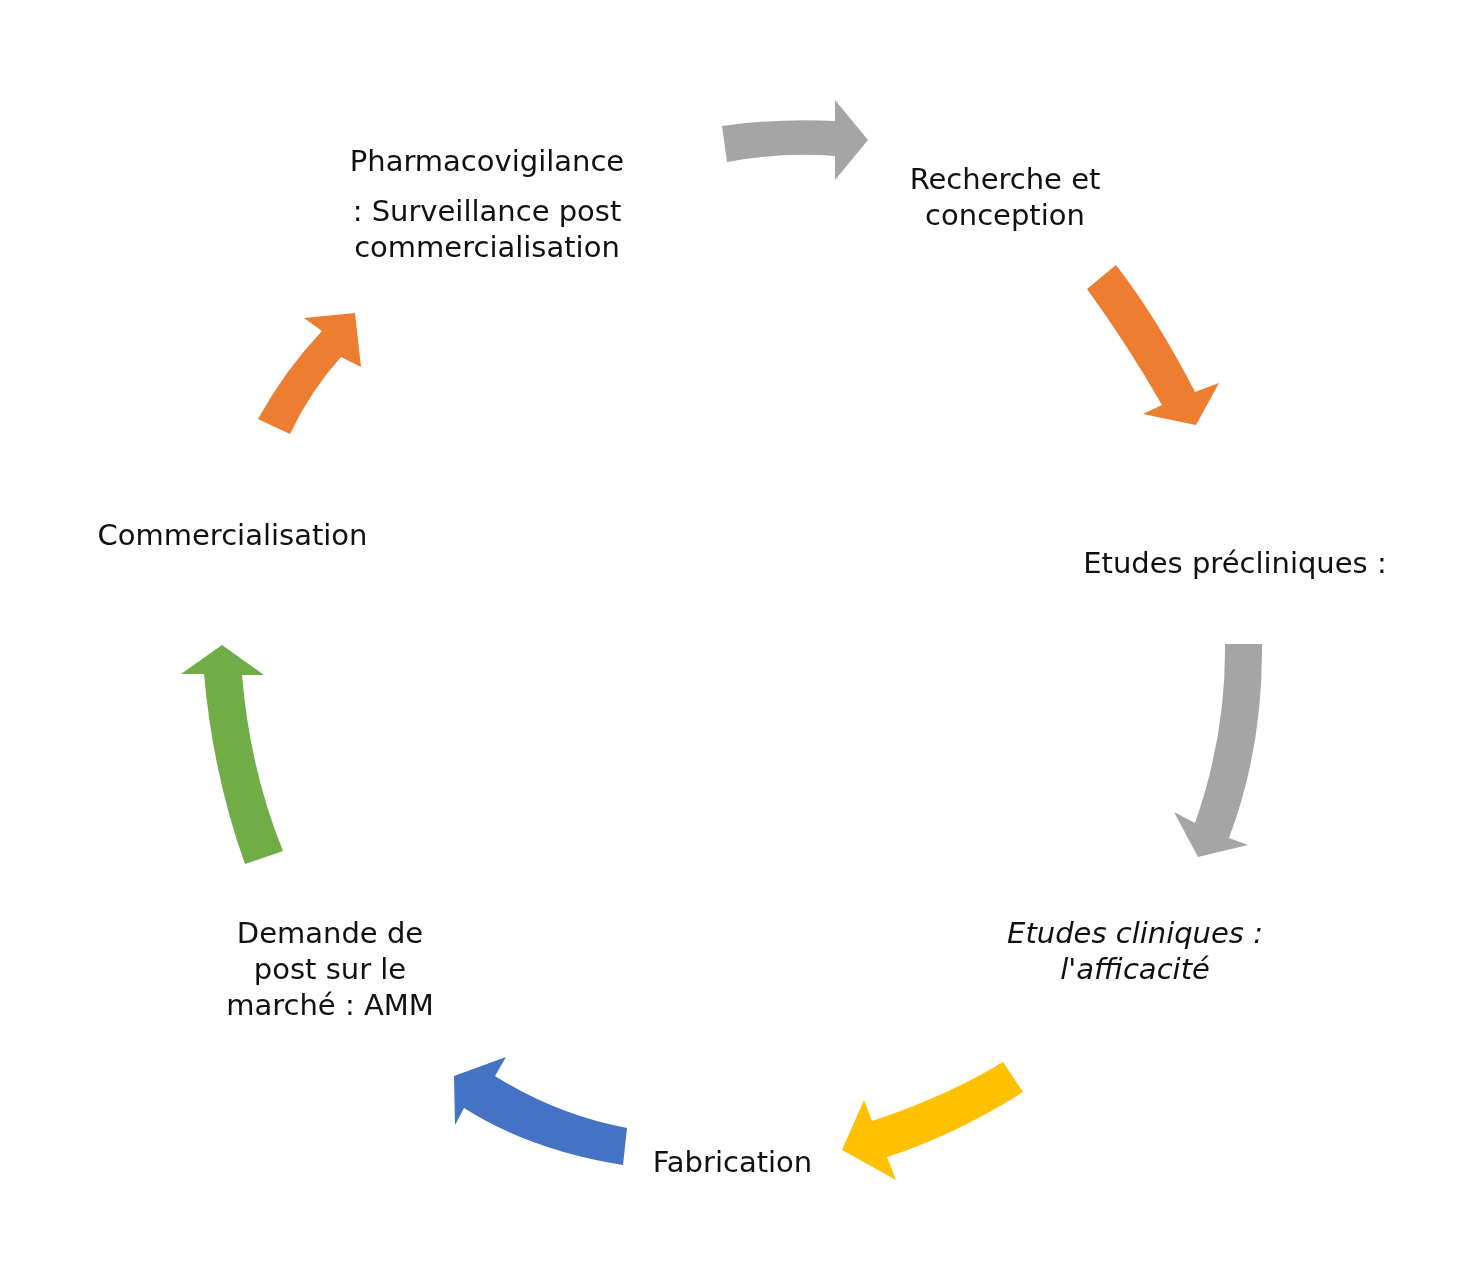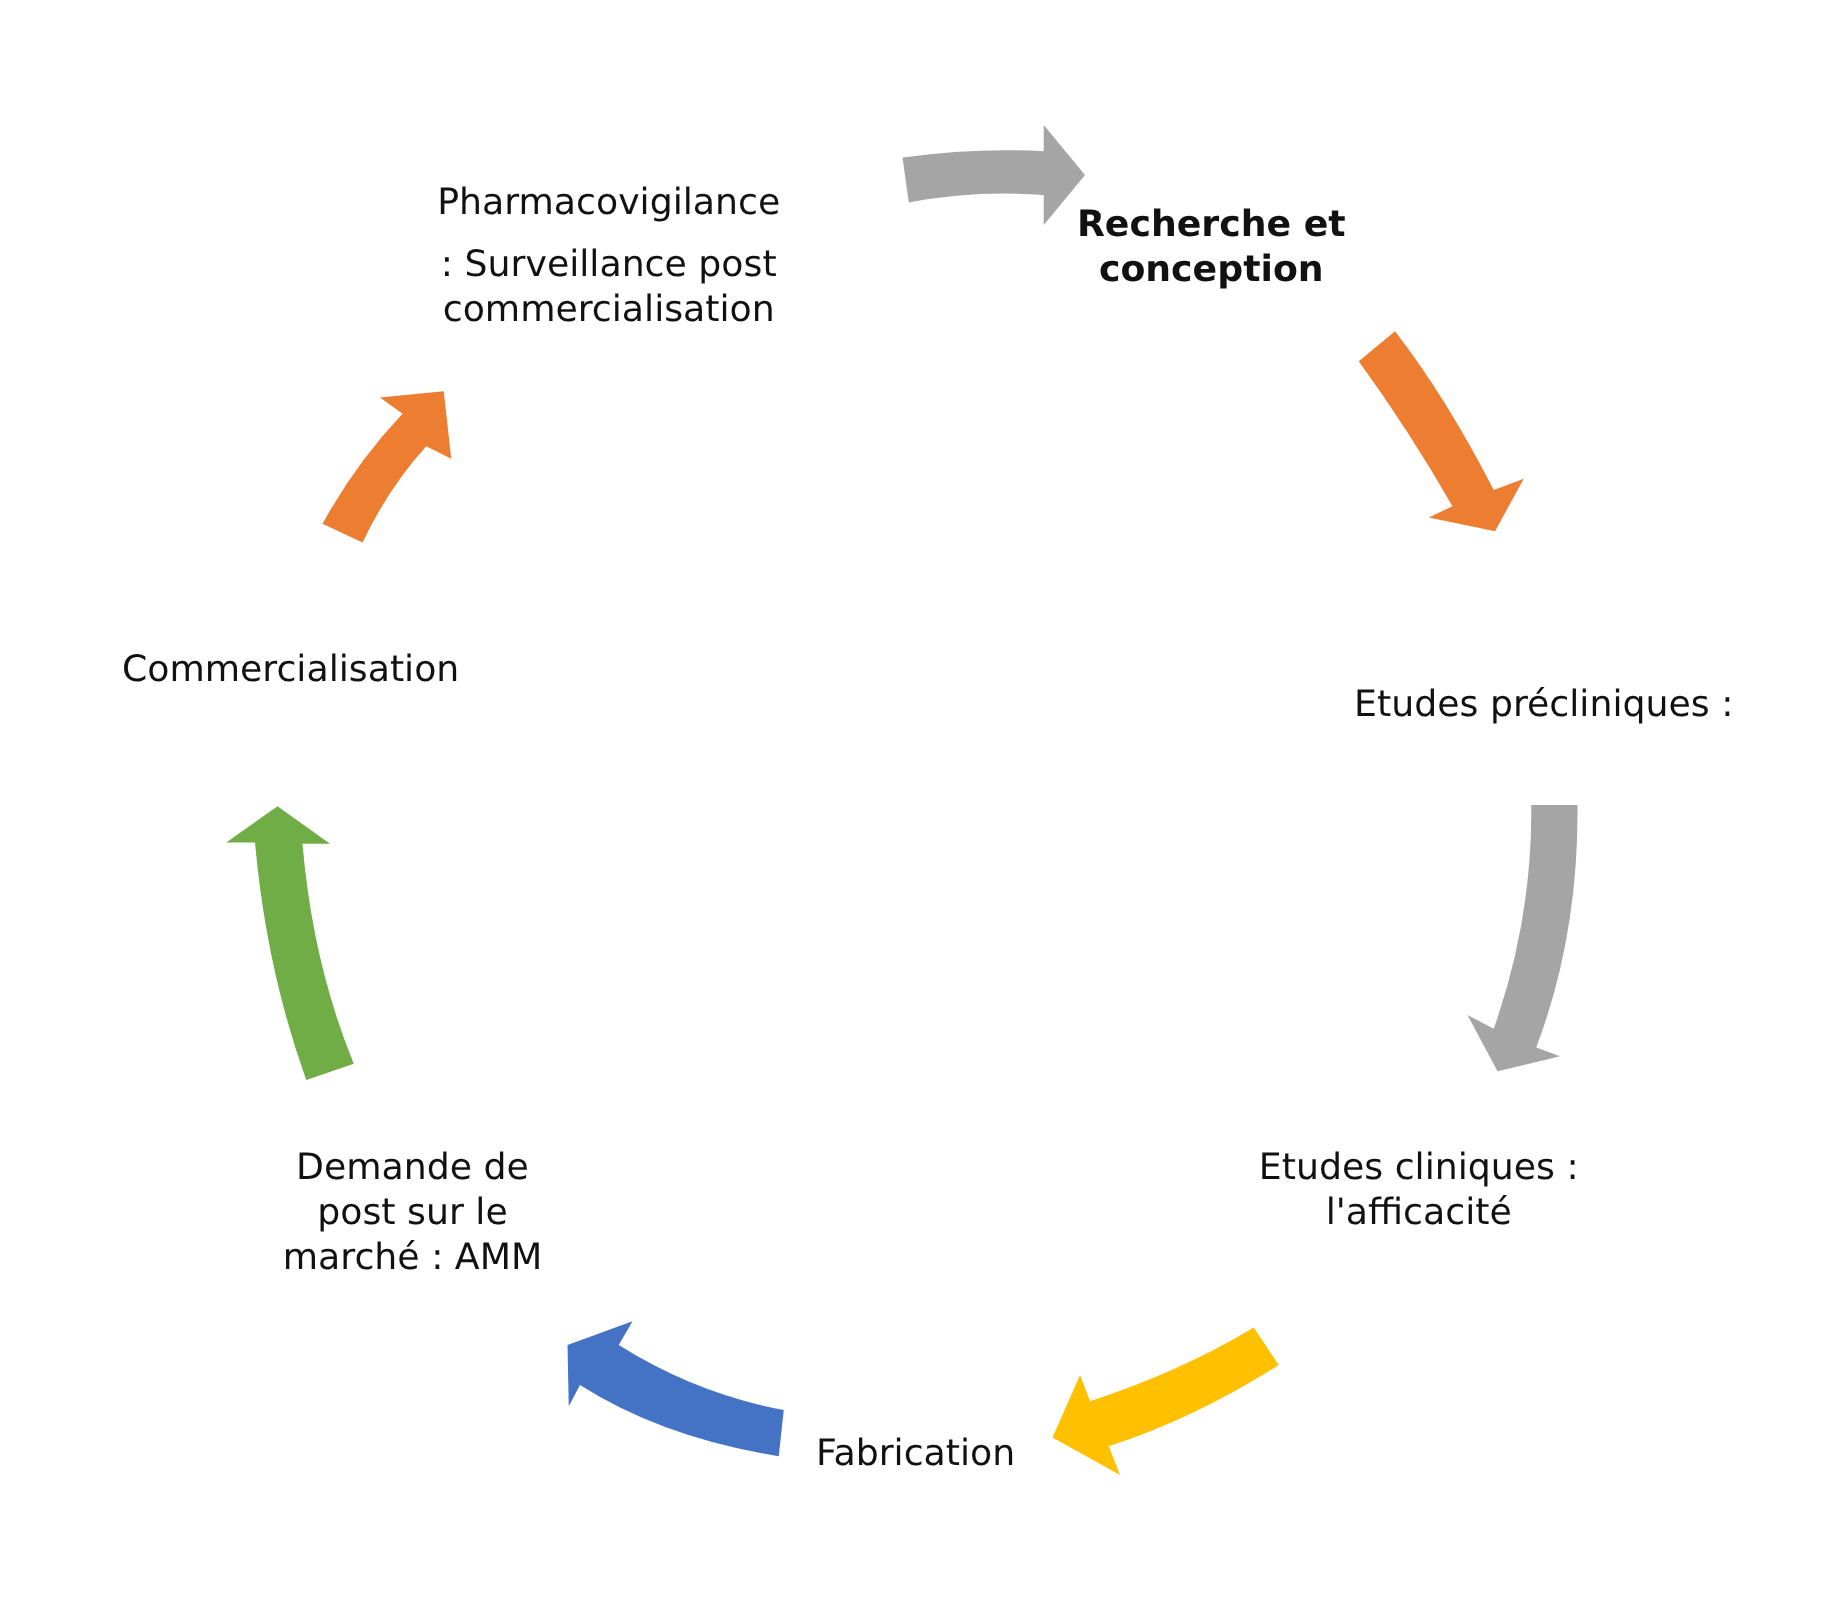--- a/index.html
+++ b/index.html
@@ -28,30 +28,30 @@
 
   <path d="M258,419 L290,434 Q311,390 341,357 L361,367 L355,313 L304,318 L322,331 Q285,370 258,419 Z" fill="#ED7D31"></path>
 </svg>
 
 <div class="label" style="left:322px; top:143px; width:330px;">
   <div style="margin-bottom:14px;">Pharmacovigilance</div>
   <div>: Surveillance post</div>
   <div>commercialisation</div>
 </div>
 
-<div class="label" style="left:834px; top:161px; width:270px;font-weight:bold;">
+<div class="label" style="left:870px; top:161px; width:270px;">
   <div>Recherche et</div>
   <div>conception</div>
 </div>
 
 <div class="label" style="left:1040px; top:499px; width:390px;margin-top:46px;">
   <div>Etudes précliniques :</div>
 </div>
 
-<div class="label" style="left:975px; top:915px; width:320px;">
+<div class="label" style="left:975px; top:915px; width:320px;font-style:italic;">
   <div>Etudes cliniques :</div>
   <div>l'afficacité</div>
 </div>
 
 <div class="label" style="left:630px; top:1144px; width:205px;">
   <div>Fabrication</div>
 </div>
 
 <div class="label" style="left:190px; top:915px; width:280px;">
   <div>Demande de</div>

